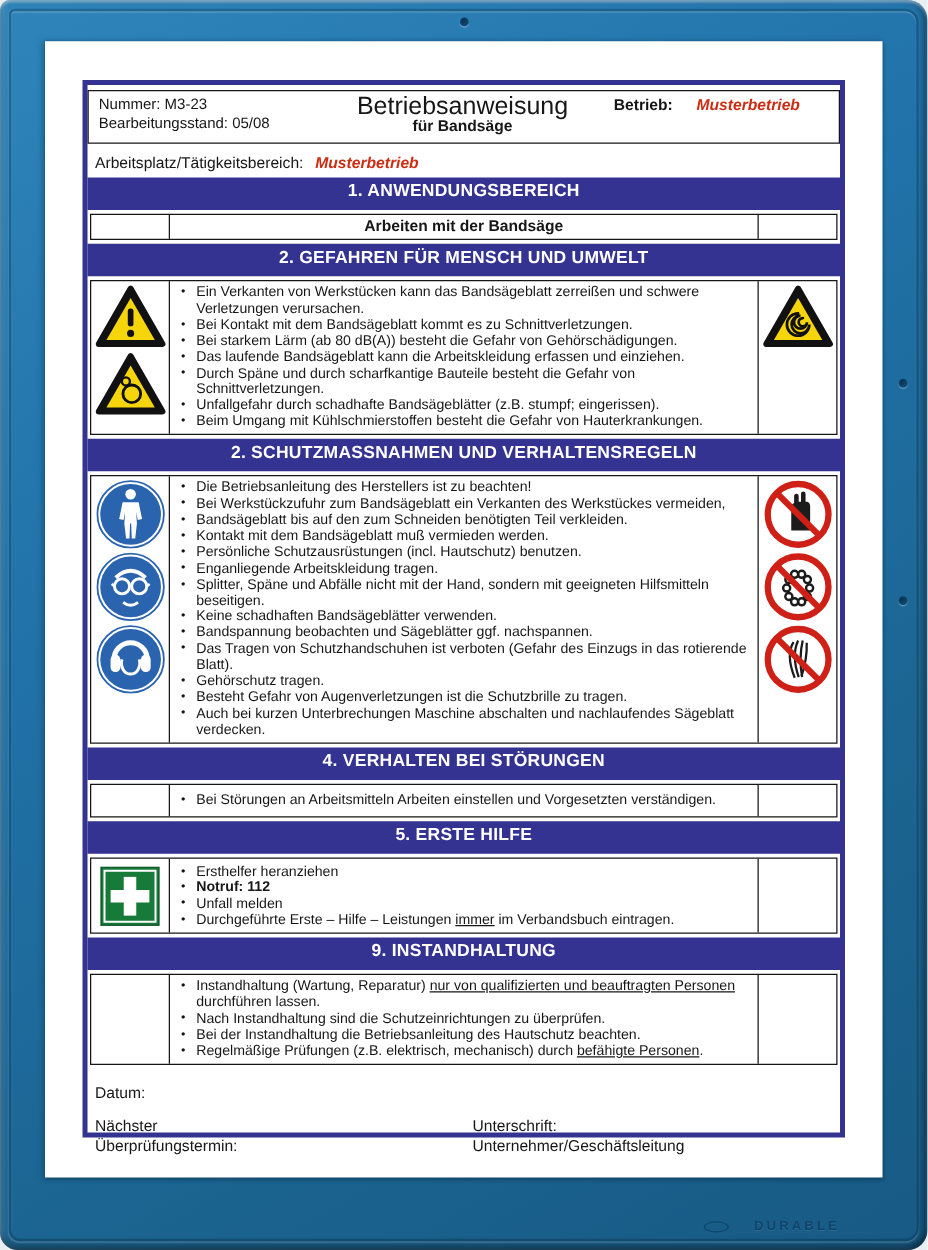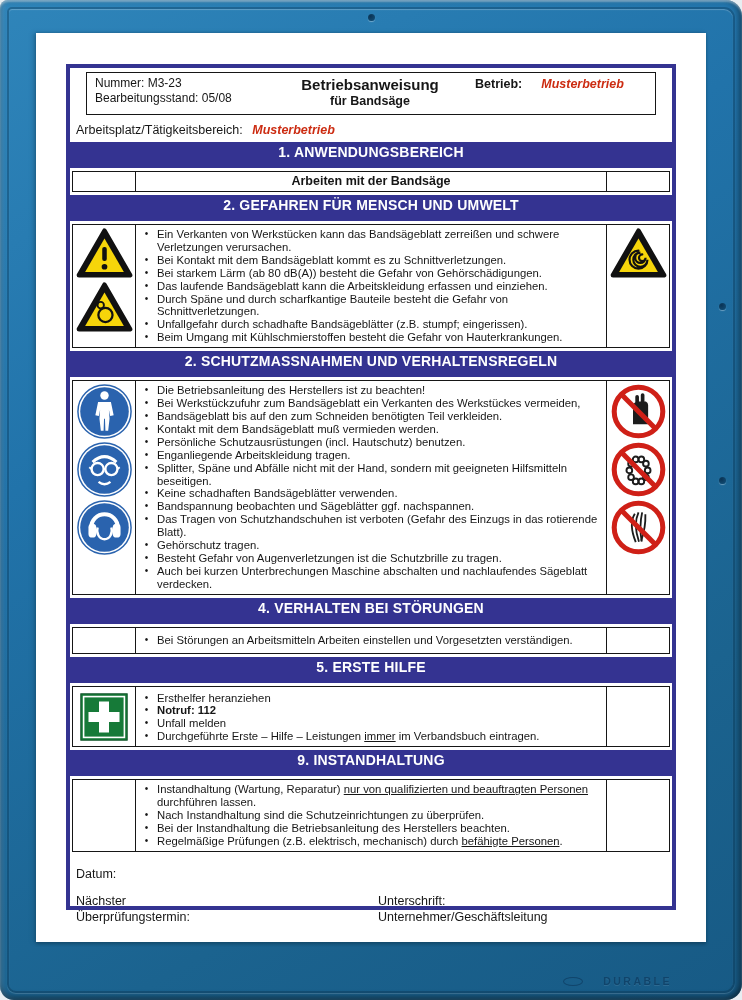--- a/index.html
+++ b/index.html
@@ -54,26 +54,26 @@
     position:absolute;left:36px;top:33px;width:670px;height:909px;background:#ffffff;
     box-shadow:-3px 0 4px rgba(23,77,112,.35), 0 -1px 2px rgba(23,77,112,.25), 0 2px 3px rgba(0,0,0,.25);
   }
   
   .doc{
     position:absolute;left:30px;top:31px;right:30px;bottom:32px;
     border:4px solid var(--navy);
     display:flex;flex-direction:column;background:#fff;
   }
   .head-box{
-    margin:4px 16px 2px;border:1.5px solid var(--ink);
+    margin:4px 0 2px;border:1.5px solid var(--ink);
     display:flex;align-items:flex-start;padding:3px 8px 5px;
   }
   .hb-left{width:170px;font-size:12px;line-height:15px;}
   .hb-center{flex:1;text-align:center;}
-  .hb-title{font-size:15px;font-weight:bold;line-height:18px;}
+  .hb-title{font-size:20px;font-weight:normal;line-height:18px;}
   .hb-sub{font-size:12.5px;font-weight:bold;line-height:15px;}
   .hb-right{width:172px;font-size:12.5px;display:flex;gap:19px;padding-top:1px;}
   .hb-right .lbl{font-weight:bold;}
   .red-italic{color:var(--red);font-weight:bold;font-style:italic;}
   .place-line{margin:6px 6px 5px;font-size:12.5px;}
   .place-line .lbl{margin-right:6px;}
   .sbar{
     background:var(--navy);color:#fff;font-weight:bold;font-size:14px;
     text-align:center;padding:2px 0 8px;letter-spacing:.2px;flex:none;
   }
@@ -354,21 +354,21 @@
             <div class="bullet-row">
               <span class="bullet-dot">•</span>
               <span class="bullet-text"><span>Instandhaltung (Wartung, Reparatur) </span><span style="text-decoration: underline;">nur von qualifizierten und beauftragten Personen</span><span> durchführen lassen.</span></span>
             </div>
             <div class="bullet-row">
               <span class="bullet-dot">•</span>
               <span class="bullet-text"><span>Nach Instandhaltung sind die Schutzeinrichtungen zu überprüfen.</span></span>
             </div>
             <div class="bullet-row">
               <span class="bullet-dot">•</span>
-              <span class="bullet-text"><span>Bei der Instandhaltung die Betriebsanleitung des Herstellers beachten.</span></span>
+              <span class="bullet-text"><span>Bei der Instandhaltung die Betriebsanleitung des Hautschutz beachten.</span></span>
             </div>
             <div class="bullet-row">
               <span class="bullet-dot">•</span>
               <span class="bullet-text"><span>Regelmäßige Prüfungen (z.B. elektrisch, mechanisch) durch </span><span style="text-decoration: underline;">befähigte Personen</span><span>.</span></span>
             </div>
           </div>
         <div class="cr"></div>
       </div>
 
       <div class="footer">

